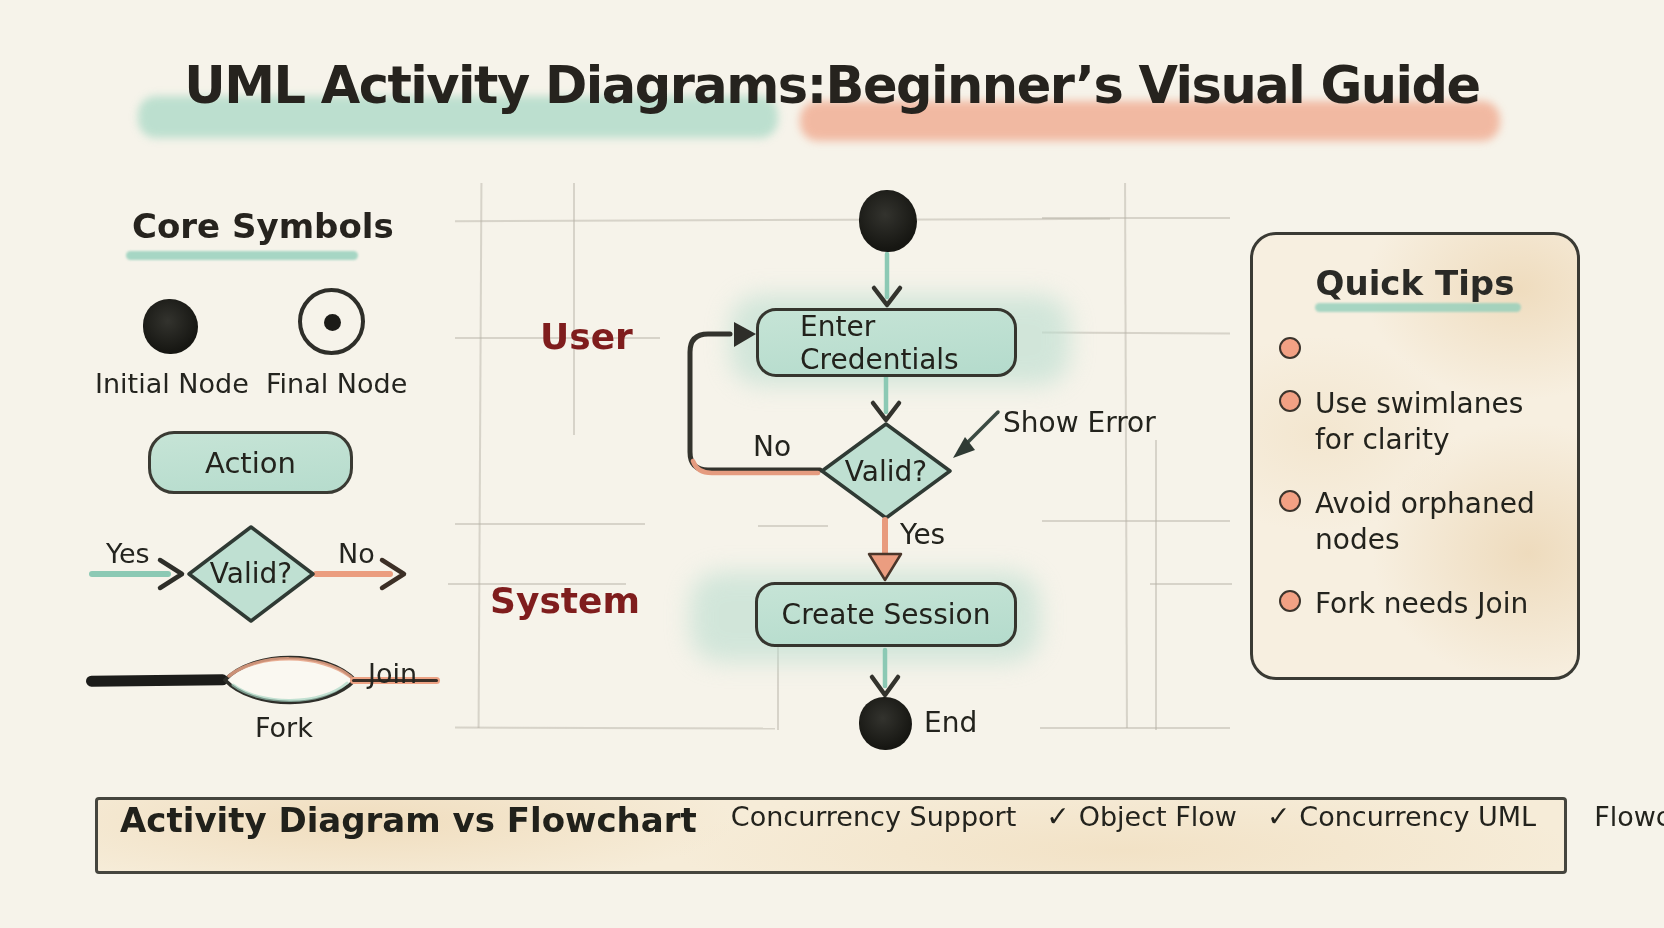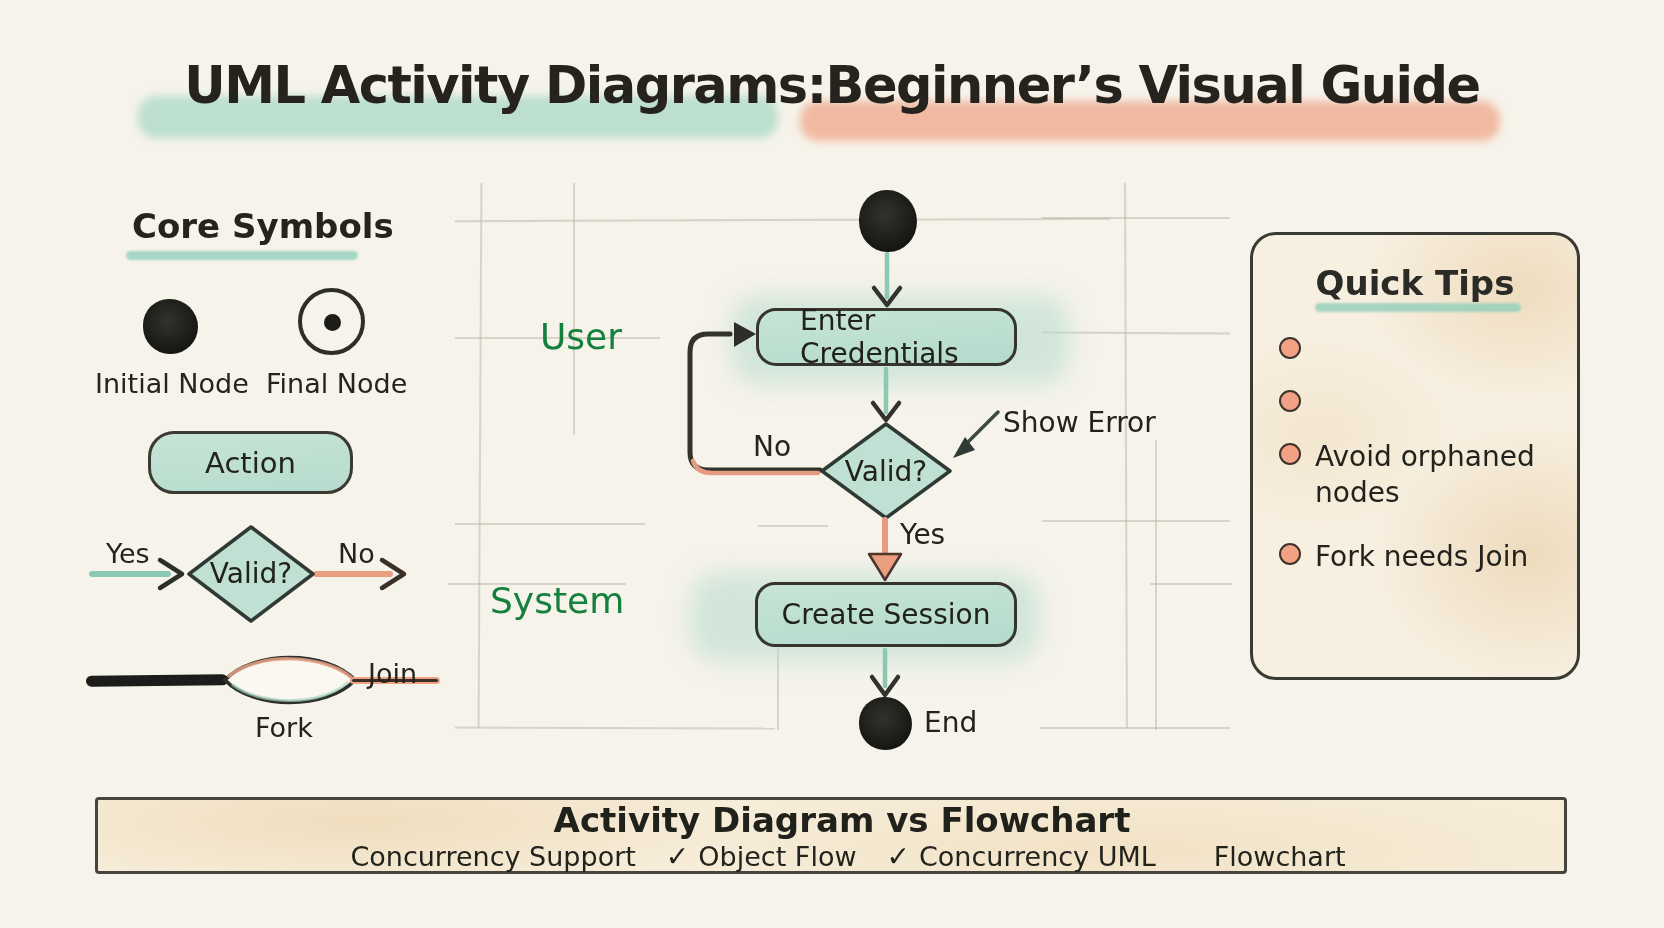--- a/index.html
+++ b/index.html
@@ -33,21 +33,21 @@
     font-size:29px;font-weight:500;color:#23231d;
   }
   .flow-box{
     background:linear-gradient(175deg,#c6e4d6 0%,#b4dbcc 100%);
     border:3px solid #35352e;border-radius:20px;
     display:flex;align-items:center;justify-content:center;
     font-size:28px;font-weight:500;color:#22221c;z-index:3;
   }
   .glow{position:absolute;background:#b9ddcf;filter:blur(12px);opacity:.6;border-radius:30px;z-index:1;}
   .edge-label{font-size:28px;font-weight:500;color:#23231d;white-space:nowrap;z-index:4;}
-  .lane-label{font-size:36px;font-weight:400;color:#15803d;white-space:nowrap;z-index:4;}
+  .lane-label{font-size:36px;font-weight:700;color:#7f1d1d;white-space:nowrap;z-index:4;}
   .diamond-text{font-size:28px;font-weight:500;fill:#22221c;}
   
   .gl{position:absolute;background:#b7b4a8;opacity:.5;}
   .gl.h{height:2px;} .gl.v{width:2px;}
   
   .tips-panel{
     left:1250px;top:232px;width:330px;height:448px;
     border:3.5px solid #3a3a34;border-radius:26px;
     background:
       radial-gradient(ellipse 220px 160px at 82% 12%,#efdcbe 0%,rgba(239,220,190,0) 70%),
@@ -63,21 +63,21 @@
   .tip-dot{width:22px;height:22px;border-radius:50%;background:#f2a184;border:2.5px solid #3c342c;box-sizing:border-box;flex:0 0 auto;margin-top:4px;}
   .tip-text{font-size:28px;font-weight:500;color:#23231d;width:252px;line-height:1.3;}
   
   .bottom-bar{
     left:95px;top:797px;width:1472px;height:77px;
     border:3px solid #45453e;border-radius:4px;box-sizing:border-box;
     background:
       radial-gradient(ellipse 500px 90px at 18% 30%,#f0ddbe 0%,rgba(240,221,190,0) 75%),
       radial-gradient(ellipse 600px 90px at 70% 70%,#f2e2c6 0%,rgba(242,226,198,0) 75%),
       #f6ecd8;
-    display:flex;align-items:center;z-index:5;flex-direction:column;
+    display:flex;align-items:flex-start;z-index:5;
   }
   .bar-title{font-size:34px;font-weight:700;color:#21211b;margin-left:22px;white-space:nowrap;}
   .bar-items{display:flex;align-items:center;margin-left:34px;gap:30px;}
   .bar-item{display:flex;align-items:center;font-size:27px;font-weight:500;color:#23231d;white-space:nowrap;}
   .bar-item .check{font-weight:700;margin-right:9px;font-size:28px;}
   .bar-item .check:empty{display:none;}
   .bar-item.last{margin-left:28px;}
   svg{position:absolute;overflow:visible;}
 </style>
 </head>
@@ -149,21 +149,21 @@
 
   <div>
     <div class="lane-label abs" style="left:540px;top:316px;">User</div>
     <div class="lane-label abs" style="left:490px;top:580px;">System</div>
 
     <div class="node-dot abs" style="left:859px;top:190px;width:58px;height:62px;z-index:3;"></div>
 
     <div class="glow" style="left:730px;top:295px;width:340px;height:90px;"></div>
     <div class="glow" style="left:690px;top:572px;width:350px;height:90px;"></div>
 
-    <div class="flow-box abs" style="left:756px;top:308px;width:261px;height:58px;box-sizing:border-box;padding-left:41px;">Enter Credentials</div>
+    <div class="flow-box abs" style="left:756px;top:308px;width:261px;height:69px;box-sizing:border-box;padding-left:41px;">Enter Credentials</div>
 
     <div class="flow-box abs" style="left:755px;top:582px;width:262px;height:65px;box-sizing:border-box;">Create Session</div>
 
     <svg style="left:0;top:0;width:1px;height:1px;z-index:2;">
 
       <line x1="887" y1="254" x2="887" y2="297" stroke="#8cc9b4" stroke-width="4.5" stroke-linecap="round"></line>
       <polyline points="874,288 887,305 900,288" fill="none" stroke="#33332d" stroke-width="4.5" stroke-linecap="round" stroke-linejoin="round"></polyline>
 
       <line x1="886" y1="369" x2="886" y2="412" stroke="#8cc9b4" stroke-width="4.5" stroke-linecap="round"></line>
       <polyline points="873,403 886,420 899,403" fill="none" stroke="#33332d" stroke-width="4.5" stroke-linecap="round" stroke-linejoin="round"></polyline>
@@ -195,20 +195,21 @@
 
   <div class="tips-panel abs">
     <div class="tips-heading">Quick Tips</div>
     <div class="underline tips-underline"></div>
     <div class="tips-list">
       <div class="tip-item">
         <div class="tip-dot"></div>
       </div>
       <div class="tip-item">
         <div class="tip-dot"></div>
+        <div class="tip-text">Use swimlanes for clarity</div>
       </div>
       <div class="tip-item">
         <div class="tip-dot"></div>
         <div class="tip-text">Avoid orphaned nodes</div>
       </div>
       <div class="tip-item">
         <div class="tip-dot"></div>
         <div class="tip-text">Fork needs Join</div>
       </div>
     </div>

